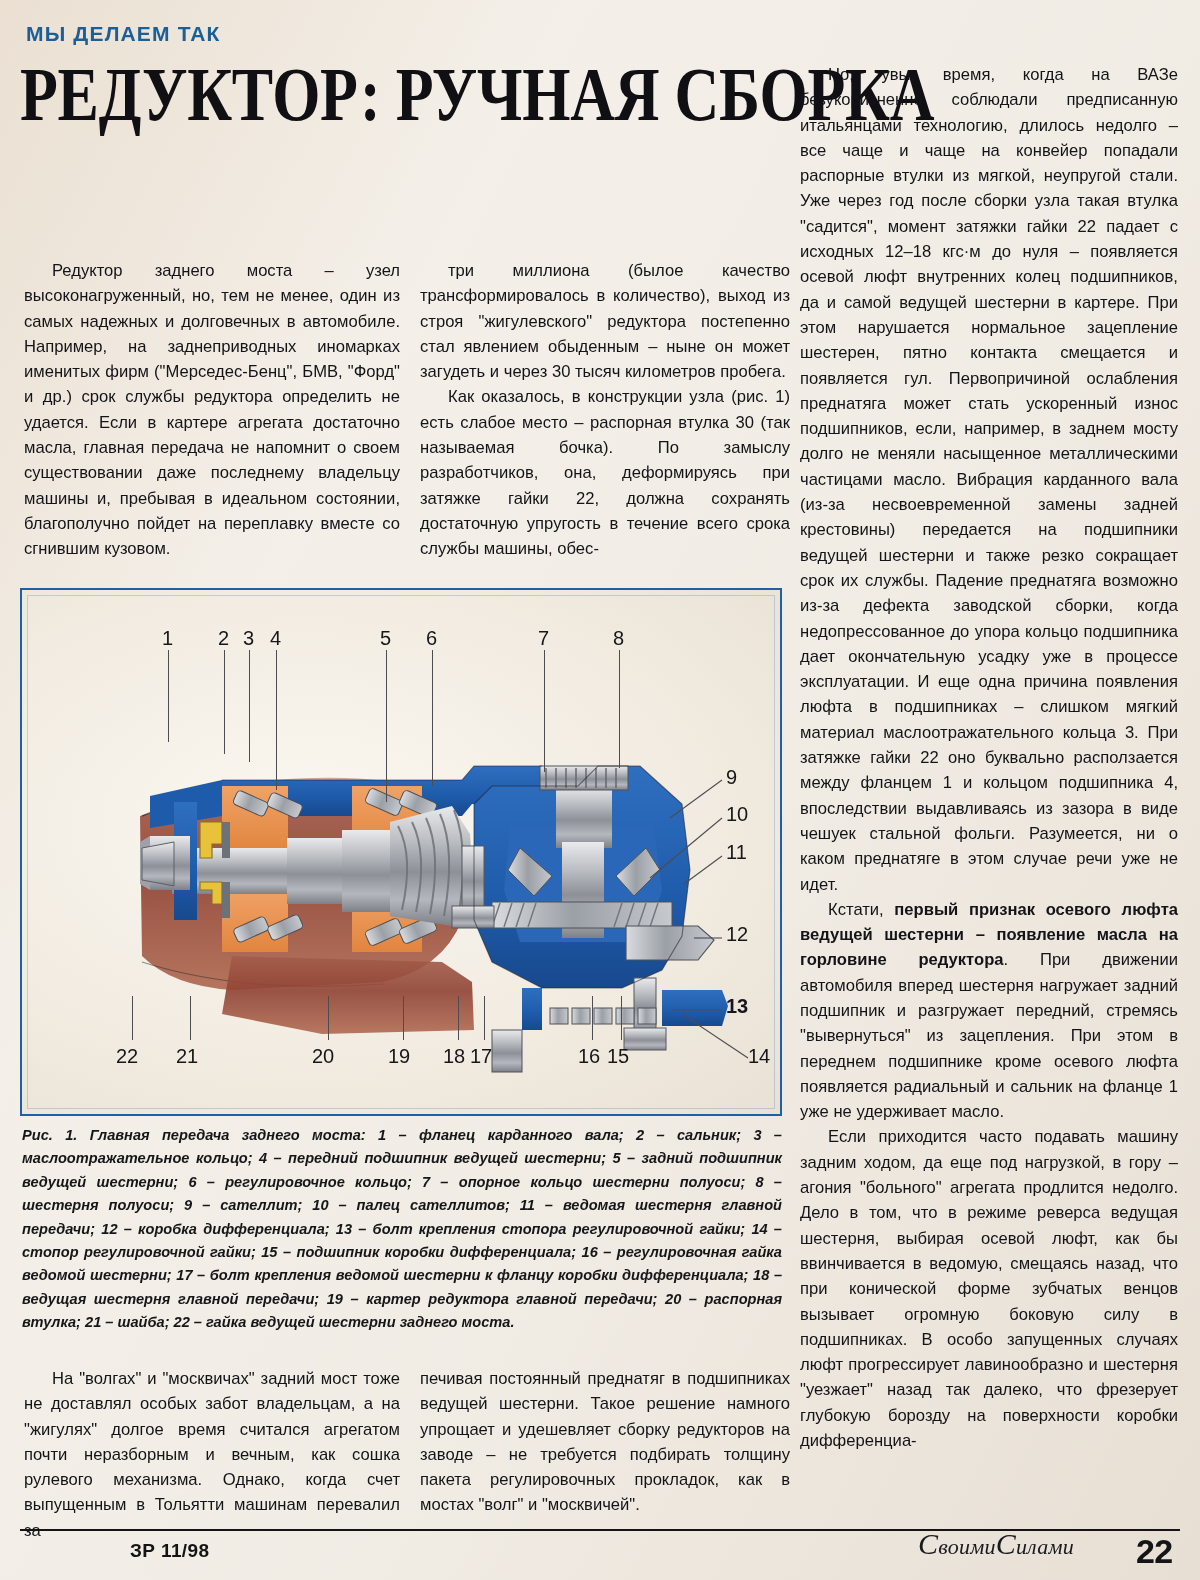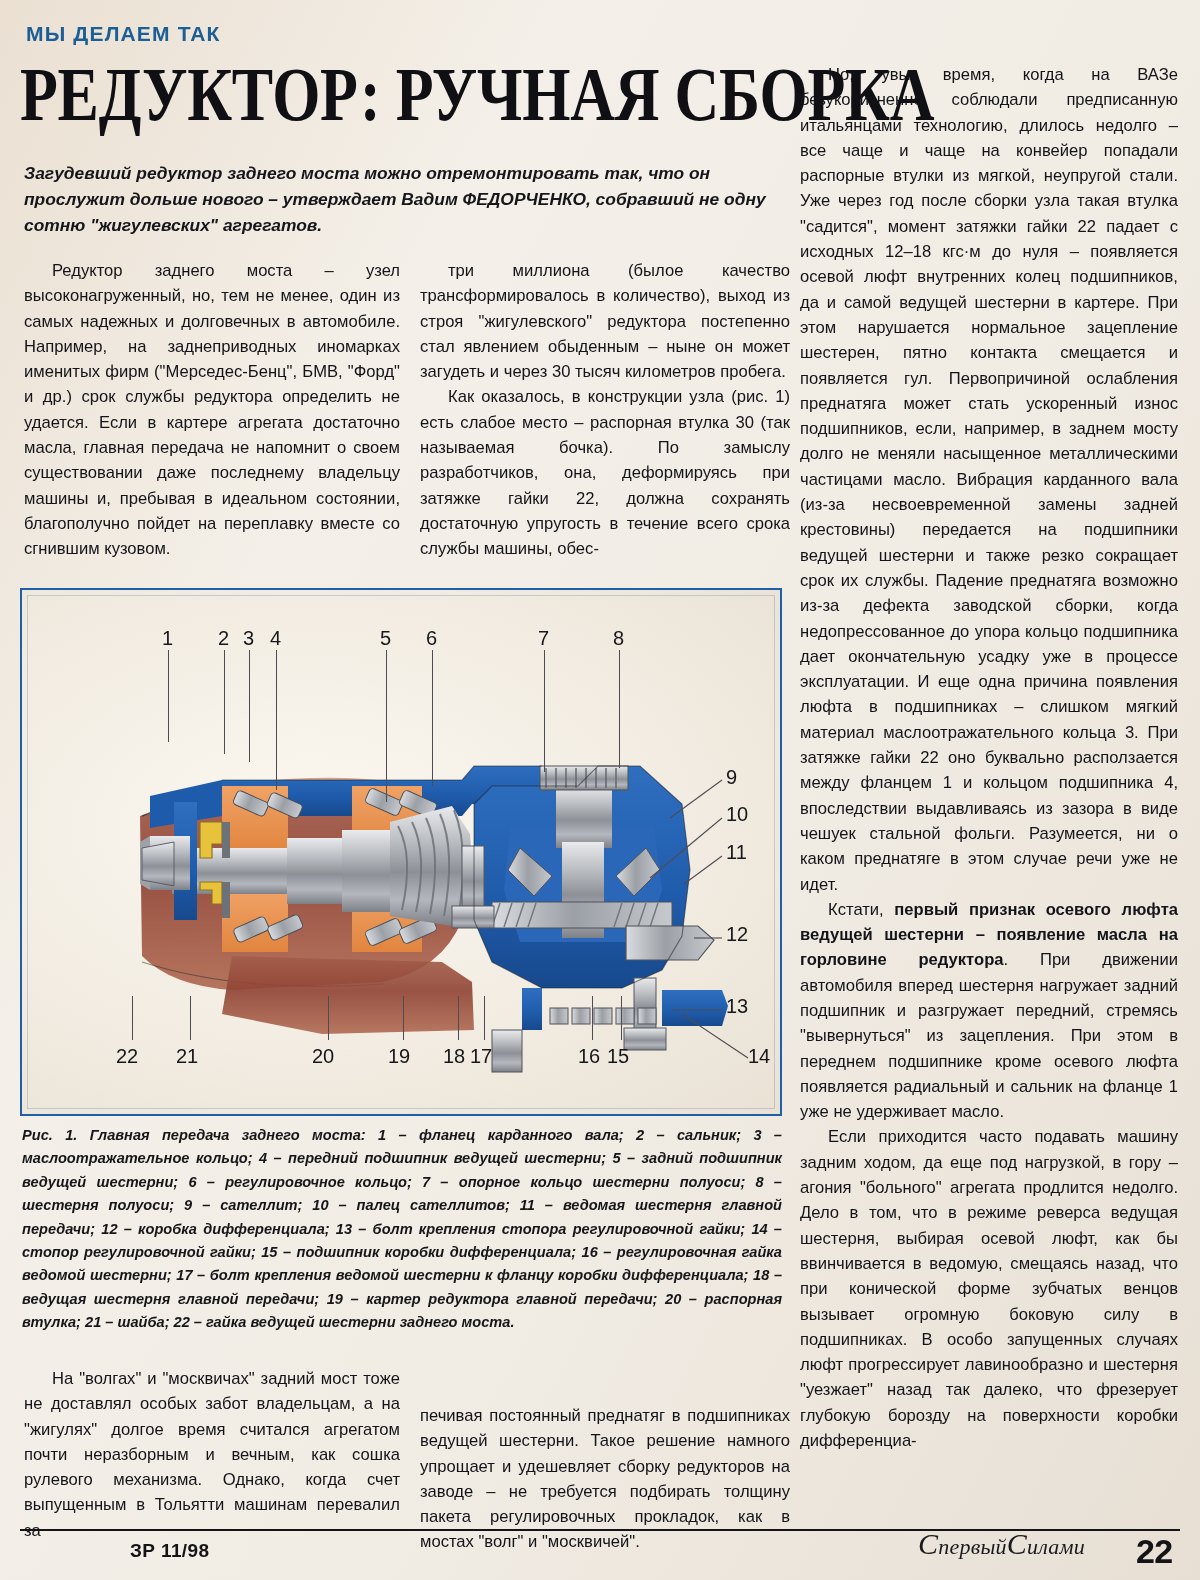--- a/index.html
+++ b/index.html
@@ -110,21 +110,20 @@
 </head>
 <body>
 
 <div class="paper"></div>
 
 <div class="page">
 
   <div class="kicker">МЫ ДЕЛАЕМ ТАК</div>
   <div class="headline">РЕДУКТОР: РУЧНАЯ СБОРКА</div>
 
-  <div class="deck">Загудевший редуктор заднего моста можно отремонтировать так, что он прослужит дольше нового – утверждает Вадим ФЕДОРЧЕНКО, собравший не одну сотню "жигулевских" агрегатов.</div>
 
   <div class="col" id="col-left-top">
     <p>Редуктор заднего моста – узел высоконагруженный, но, тем не менее, один из самых надежных и долговечных в автомобиле. Например, на заднеприводных иномарках именитых фирм ("Мерседес-Бенц", БМВ, "Форд" и др.) срок службы редуктора определить не удается. Если в картере агрегата достаточно масла, главная передача не напомнит о своем существовании даже последнему владельцу машины и, пребывая в идеальном состоянии, благополучно пойдет на переплавку вместе со сгнившим кузовом.</p>
   </div>
 
   <div class="col" id="col-mid-top">
     <p>три миллиона (былое качество трансформировалось в количество), выход из строя "жигулевского" редуктора постепенно стал явлением обыденным – ныне он может загудеть и через 30 тысяч километров пробега.</p>
     <p>Как оказалось, в конструкции узла (рис. 1) есть слабое место – распорная втулка 30 (так называемая бочка). По замыслу разработчиков, она, деформируясь при затяжке гайки 22, должна сохранять достаточную упругость в течение всего срока службы машины, обес-</p>
   </div>
 
@@ -316,21 +315,21 @@
           <line x1="700" y1="228" x2="628" y2="288"></line>
           <line x1="700" y1="266" x2="662" y2="294"></line>
           <line x1="700" y1="348" x2="672" y2="348"></line>
           <line x1="700" y1="420" x2="650" y2="420"></line>
           <line x1="726" y1="468" x2="660" y2="424"></line>
         </g>
       </svg>
       <div class="fignum" style="left:704px;top:214px;">10</div>
       <div class="fignum" style="left:704px;top:252px;">11</div>
       <div class="fignum" style="left:704px;top:334px;">12</div>
-      <div class="fignum" style="left:704px;top:406px;">13</div>
+      <div class="fignum" style="left:704px;top:406px;font-weight:bold;">13</div>
     </div>
 
     <div>
       <div class="leader" style="left:110px;top:406px;width:1px;height:44px;"></div>
       <div class="fignum" style="left:94px;top:456px;">22</div>
 
       <div class="leader" style="left:168px;top:406px;width:1px;height:44px;"></div>
       <div class="fignum" style="left:154px;top:456px;">21</div>
 
       <div class="leader" style="left:306px;top:406px;width:1px;height:44px;"></div>
@@ -354,21 +353,21 @@
       <div class="fignum" style="left:726px;top:456px;">14</div>
     </div>
   </div>
 
   <div class="caption">Рис. 1. Главная передача заднего моста: 1 – фланец карданного вала; 2 – сальник; 3 – маслоотражательное кольцо; 4 – передний подшипник ведущей шестерни; 5 – задний подшипник ведущей шестерни; 6 – регулировочное кольцо; 7 – опорное кольцо шестерни полуоси; 8 – шестерня полуоси; 9 – сателлит; 10 – палец сателлитов; 11 – ведомая шестерня главной передачи; 12 – коробка дифференциала; 13 – болт крепления стопора регулировочной гайки; 14 – стопор регулировочной гайки; 15 – подшипник коробки дифференциала; 16 – регулировочная гайка ведомой шестерни; 17 – болт крепления ведомой шестерни к фланцу коробки дифференциала; 18 – ведущая шестерня главной передачи; 19 – картер редуктора главной передачи; 20 – распорная втулка; 21 – шайба; 22 – гайка ведущей шестерни заднего моста.</div>
 
   <div class="col" id="col-left-bot">
     <p>На "волгах" и "москвичах" задний мост тоже не доставлял особых забот владельцам, а на "жигулях" долгое время считался агрегатом почти неразборным и вечным, как сошка рулевого механизма. Однако, когда счет выпущенным в Тольятти машинам перевалил за</p>
   </div>
   <div class="col" id="col-mid-bot">
-    <p style="text-indent:0;margin-top:37px;">печивая постоянный преднатяг в подшипниках ведущей шестерни. Такое решение намного упрощает и удешевляет сборку редукторов на заводе – не требуется подбирать толщину пакета регулировочных прокладок, как в мостах "волг" и "москвичей".</p>
+    <p style="text-indent:0;">печивая постоянный преднатяг в подшипниках ведущей шестерни. Такое решение намного упрощает и удешевляет сборку редукторов на заводе – не требуется подбирать толщину пакета регулировочных прокладок, как в мостах "волг" и "москвичей".</p>
   </div>
 
   <div class="footrule"></div>
   <div class="footleft">ЗР 11/98</div>
-  <div class="footbrand"><span class="cap">С</span><span>первый</span><span class="cap">С</span><span>илами</span></div>
+  <div class="footbrand"><span class="cap">С</span><span>воими</span><span class="cap">С</span><span>илами</span></div>
   <div class="pagenum">22</div>
 
 </div>
 
 </body></html>

